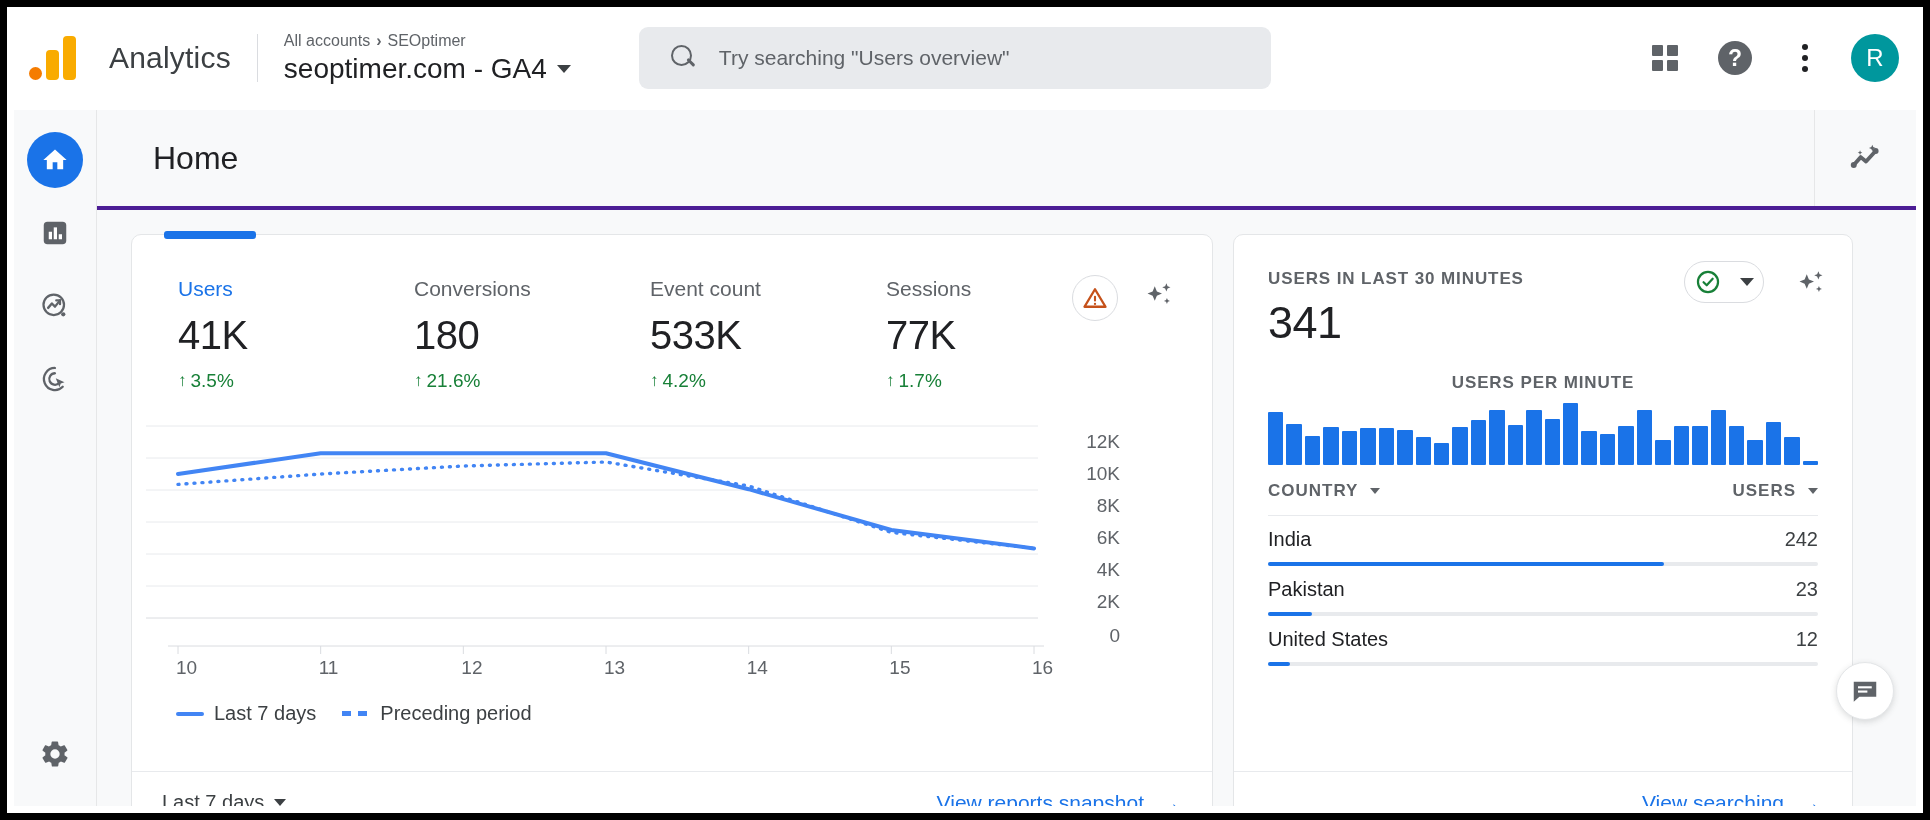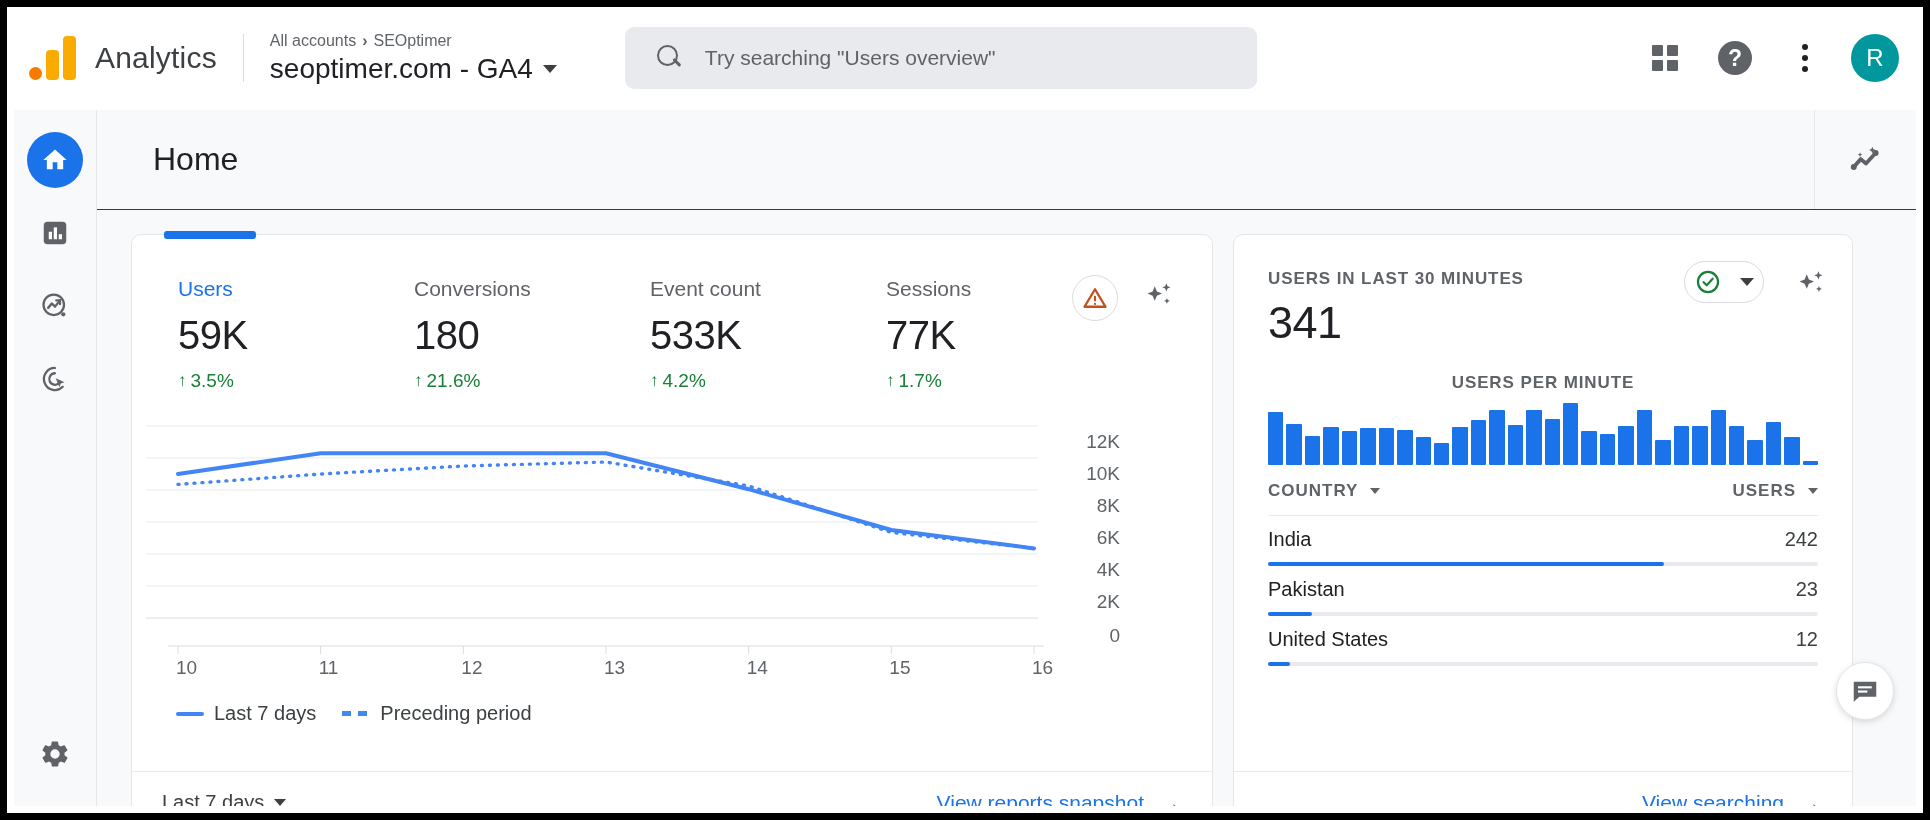--- a/index.html
+++ b/index.html
@@ -23,21 +23,21 @@
     background: #ffffff;
     display: flex; align-items: center;
     border-bottom: 1px solid #ffffff;
   }
   .ga-logo { width: 48px; height: 44px; margin-left: 22px; position: relative; }
   .ga-logo .b1, .ga-logo .b2, .ga-logo .b3 { position: absolute; bottom: 0; border-radius: 4px; }
   .ga-logo .b1 { left: 0;  width: 13px; height: 13px; border-radius: 50%; background: #f57c00; }
   .ga-logo .b2 { left: 17px; width: 13px; height: 30px; background: #f9ab00; }
   .ga-logo .b3 { left: 34px; width: 13px; height: 44px; background: #f9ab00; }
   .brand {
-    font-size: 30px; color: #3c4043; margin-left: 18px; letter-spacing: .2px;
+    font-size: 30px; color: #3c4043; margin-left: 32px; letter-spacing: .2px;
     font-weight: 400;
   }
   .vdiv { width: 1px; height: 48px; background: #dadce0; margin: 0 26px; }
   .acct { display: flex; flex-direction: column; justify-content: center; }
   .acct .crumbs { font-size: 16px; color: #5f6368; margin-bottom: 3px; }
   .acct .crumbs .sep { margin: 0 6px; font-weight: 700; color: #5f6368; }
   .acct .prop { font-size: 28px; color: #202124; display: flex; align-items: center; }
   .caret-dn {
     display:inline-block; width:0; height:0; margin-left: 10px;
     border-left: 7px solid transparent; border-right: 7px solid transparent;
@@ -78,21 +78,21 @@
   }
   .rail-item { width: 56px; height: 56px; border-radius: 50%; display:flex; align-items:center; justify-content:center; margin-bottom: 17px; }
   .rail-item.active { background: #1a73e8; }
   .rail-spacer { flex: 1; }
   .rail-bottom { margin-bottom: 24px; }
 
   
   .content { position: absolute; left: 90px; top: 103px; right: 7px; bottom: 7px; background: #f8f9fa; overflow: hidden; }
   .page-head {
     height: 100px; background: #f8f9fa; display: flex; align-items: center;
-    border-bottom: 1px solid #4c1d95; position: relative;
+    border-bottom: 4px solid #4c1d95; position: relative;
   }
   .page-title { font-size: 32px; color: #202124; margin-left: 56px; font-weight: 400; }
   .insights-btn {
     position: absolute; right: 0; top: 0; bottom: 0; width: 102px;
     border-left: 1px solid #e6e7e8; display:flex; align-items:center; justify-content:center;
   }
 
   .cards { display: flex; padding: 24px 34px 0 34px; gap: 20px; }
   .card {
     background: #fff; border: 1px solid #e4e6e8; border-radius: 10px;
@@ -270,21 +270,21 @@
     </div>
 
     <div class="cards">
 
       <div class="card card-left">
         <div class="tab-underline"></div>
 
         <div class="metrics">
           <div class="metric sel">
             <div class="mlabel">Users</div>
-            <div class="mval">59K</div>
+            <div class="mval">41K</div>
             <div class="mdelta">
               <span class="arr">↑</span>
               <span>3.5%</span>
             </div>
           </div>
           <div class="metric">
             <div class="mlabel">Conversions</div>
             <div class="mval">180</div>
             <div class="mdelta">
               <span class="arr">↑</span>

